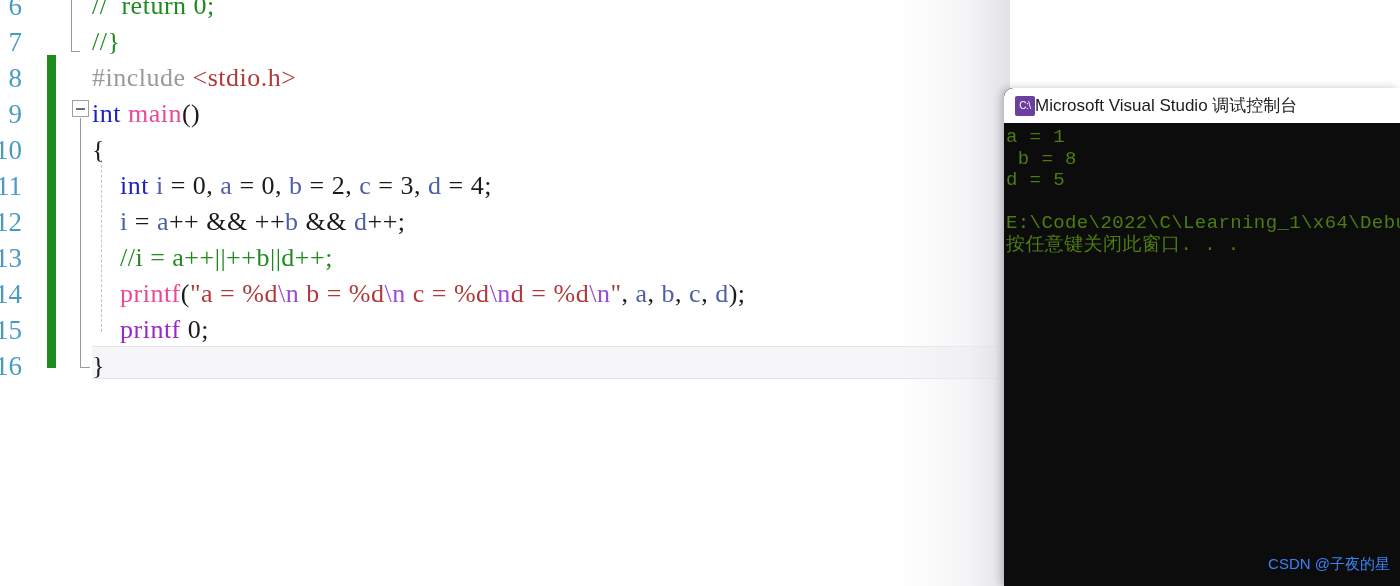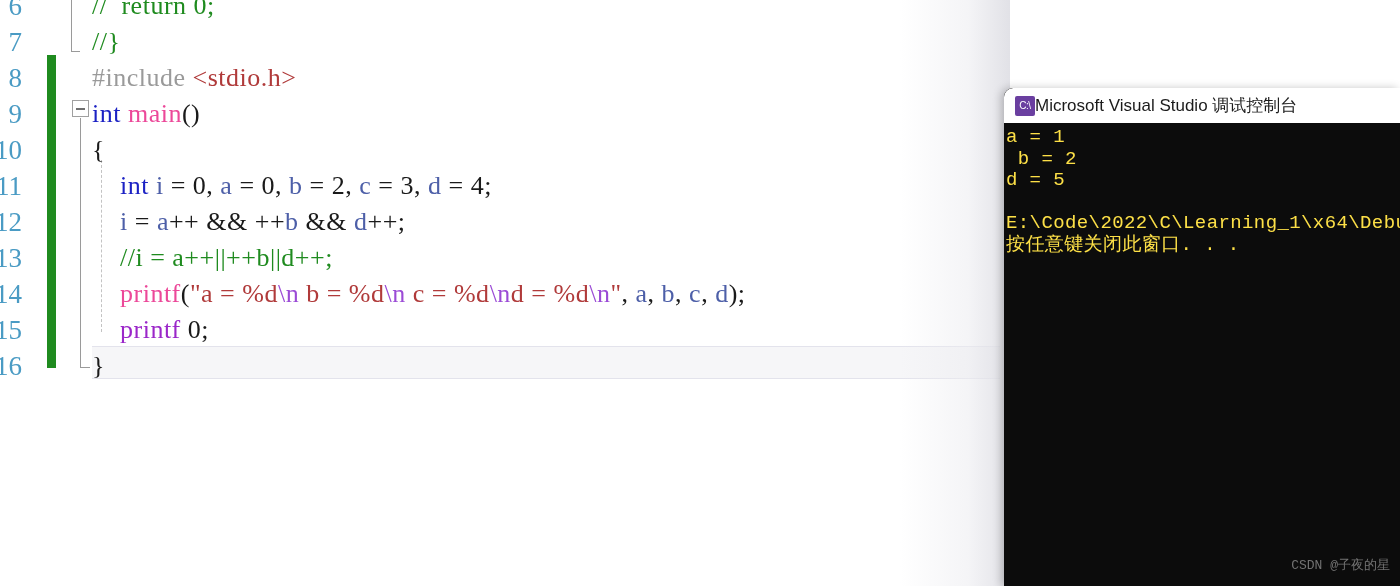--- a/index.html
+++ b/index.html
@@ -187,34 +187,34 @@
     right: 0;
     bottom: 0;
     background: #0c0c0c;
     padding: 4px 0 0 2px;
     box-sizing: border-box;
   }
   .con-line {
     font-family: "Liberation Mono", "DejaVu Sans Mono", monospace;
     font-size: 19px;
     line-height: 21.5px;
-    color: #fde047;
+    color: #4d7c0f;
     white-space: pre;
     letter-spacing: 0.4px;
   }
   .con-line.blank { color: transparent; }
 
   
   #watermark {
     position: absolute;
     right: 10px;
     bottom: 12px;
-    font-family: Liberation Mono, monospace;
-    font-size: 13px;
-    color: #737373;
+    font-family: Liberation Sans, sans-serif;
+    font-size: 15px;
+    color: #3b82f6;
     white-space: nowrap;
   }
 </style>
 </head>
 <body>
 
 <div id="editor">
 
   <div id="changebar"></div>
 
@@ -247,21 +247,21 @@
   <div id="editor-sheen"></div>
 </div>
 
 <div id="console-window">
   <div id="console-titlebar">
     <div id="console-app-icon">C:\</div>
     <div id="console-title">Microsoft Visual Studio 调试控制台</div>
   </div>
   <div id="console-body">
       <div class="con-line">a = 1</div>
-      <div class="con-line"> b = 2</div>
+      <div class="con-line"> b = 8</div>
       <div class="con-line">d = 5</div>
       <div class="con-line blank"> </div>
       <div class="con-line">E:\Code\2022\C\Learning_1\x64\Debug\L</div>
       <div class="con-line">按任意键关闭此窗口. . .</div>
     </div>
 </div>
 
 <div id="watermark">CSDN @子夜的星</div>
 
 </body></html>

